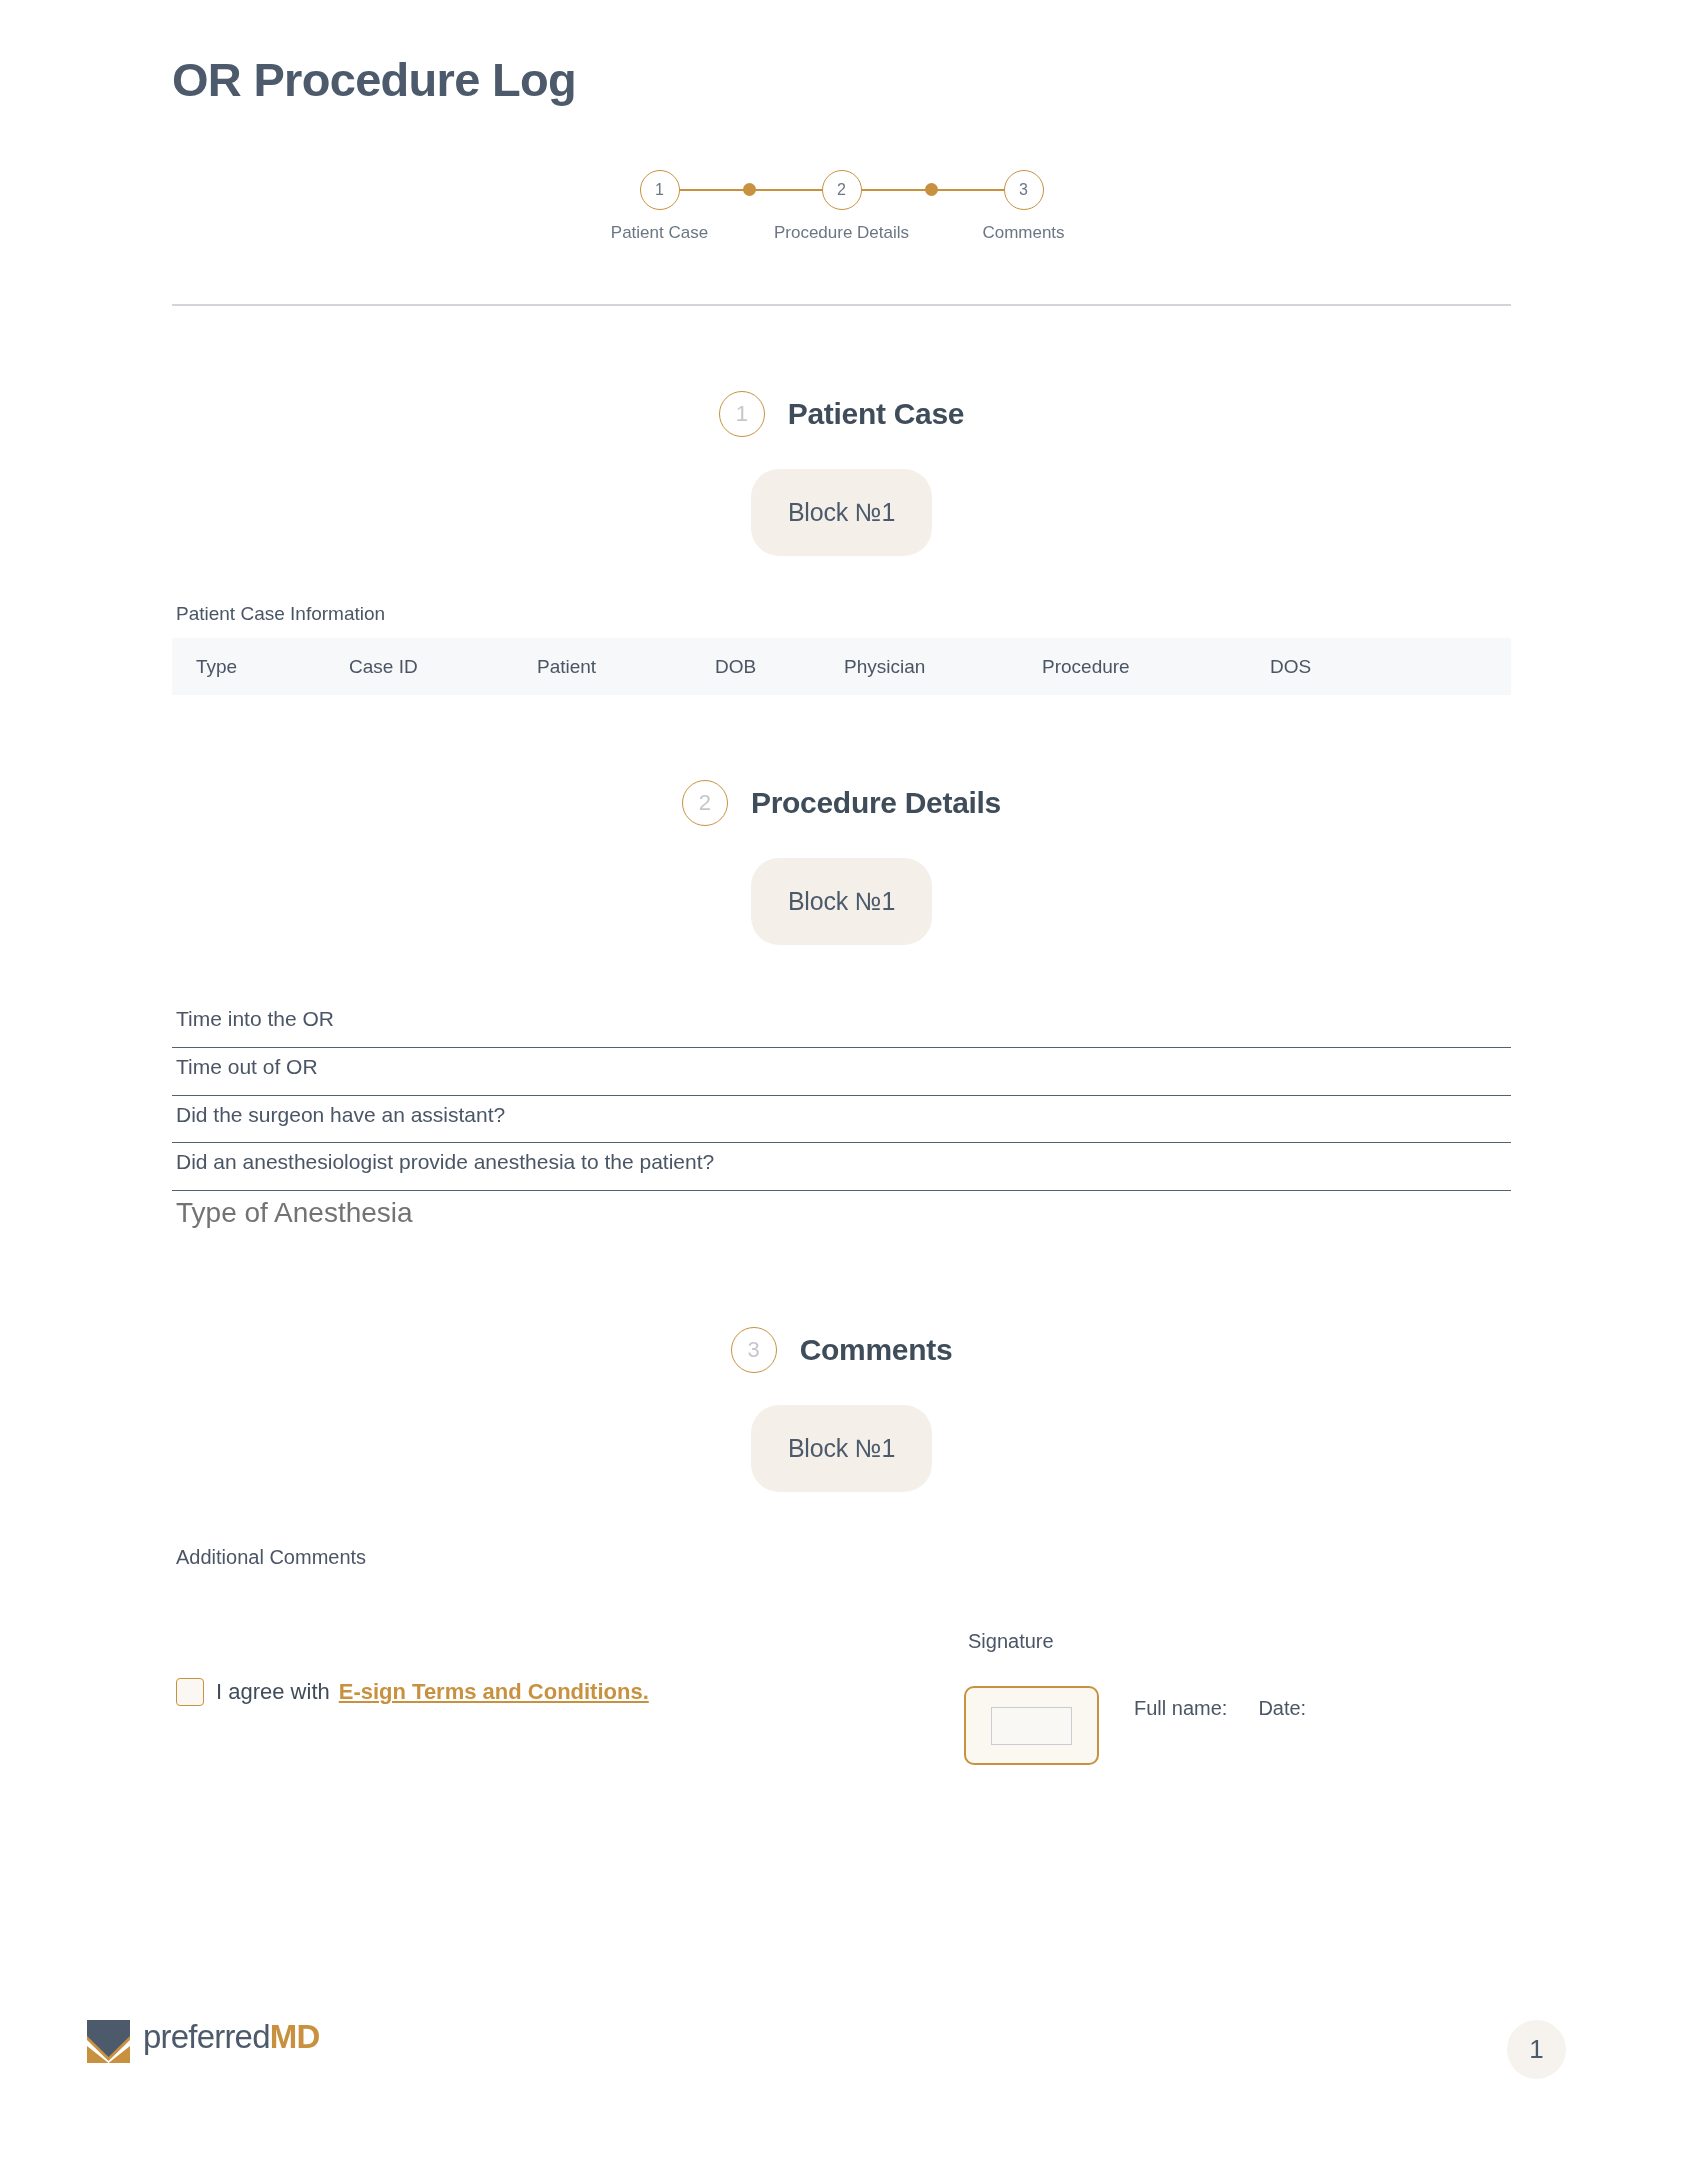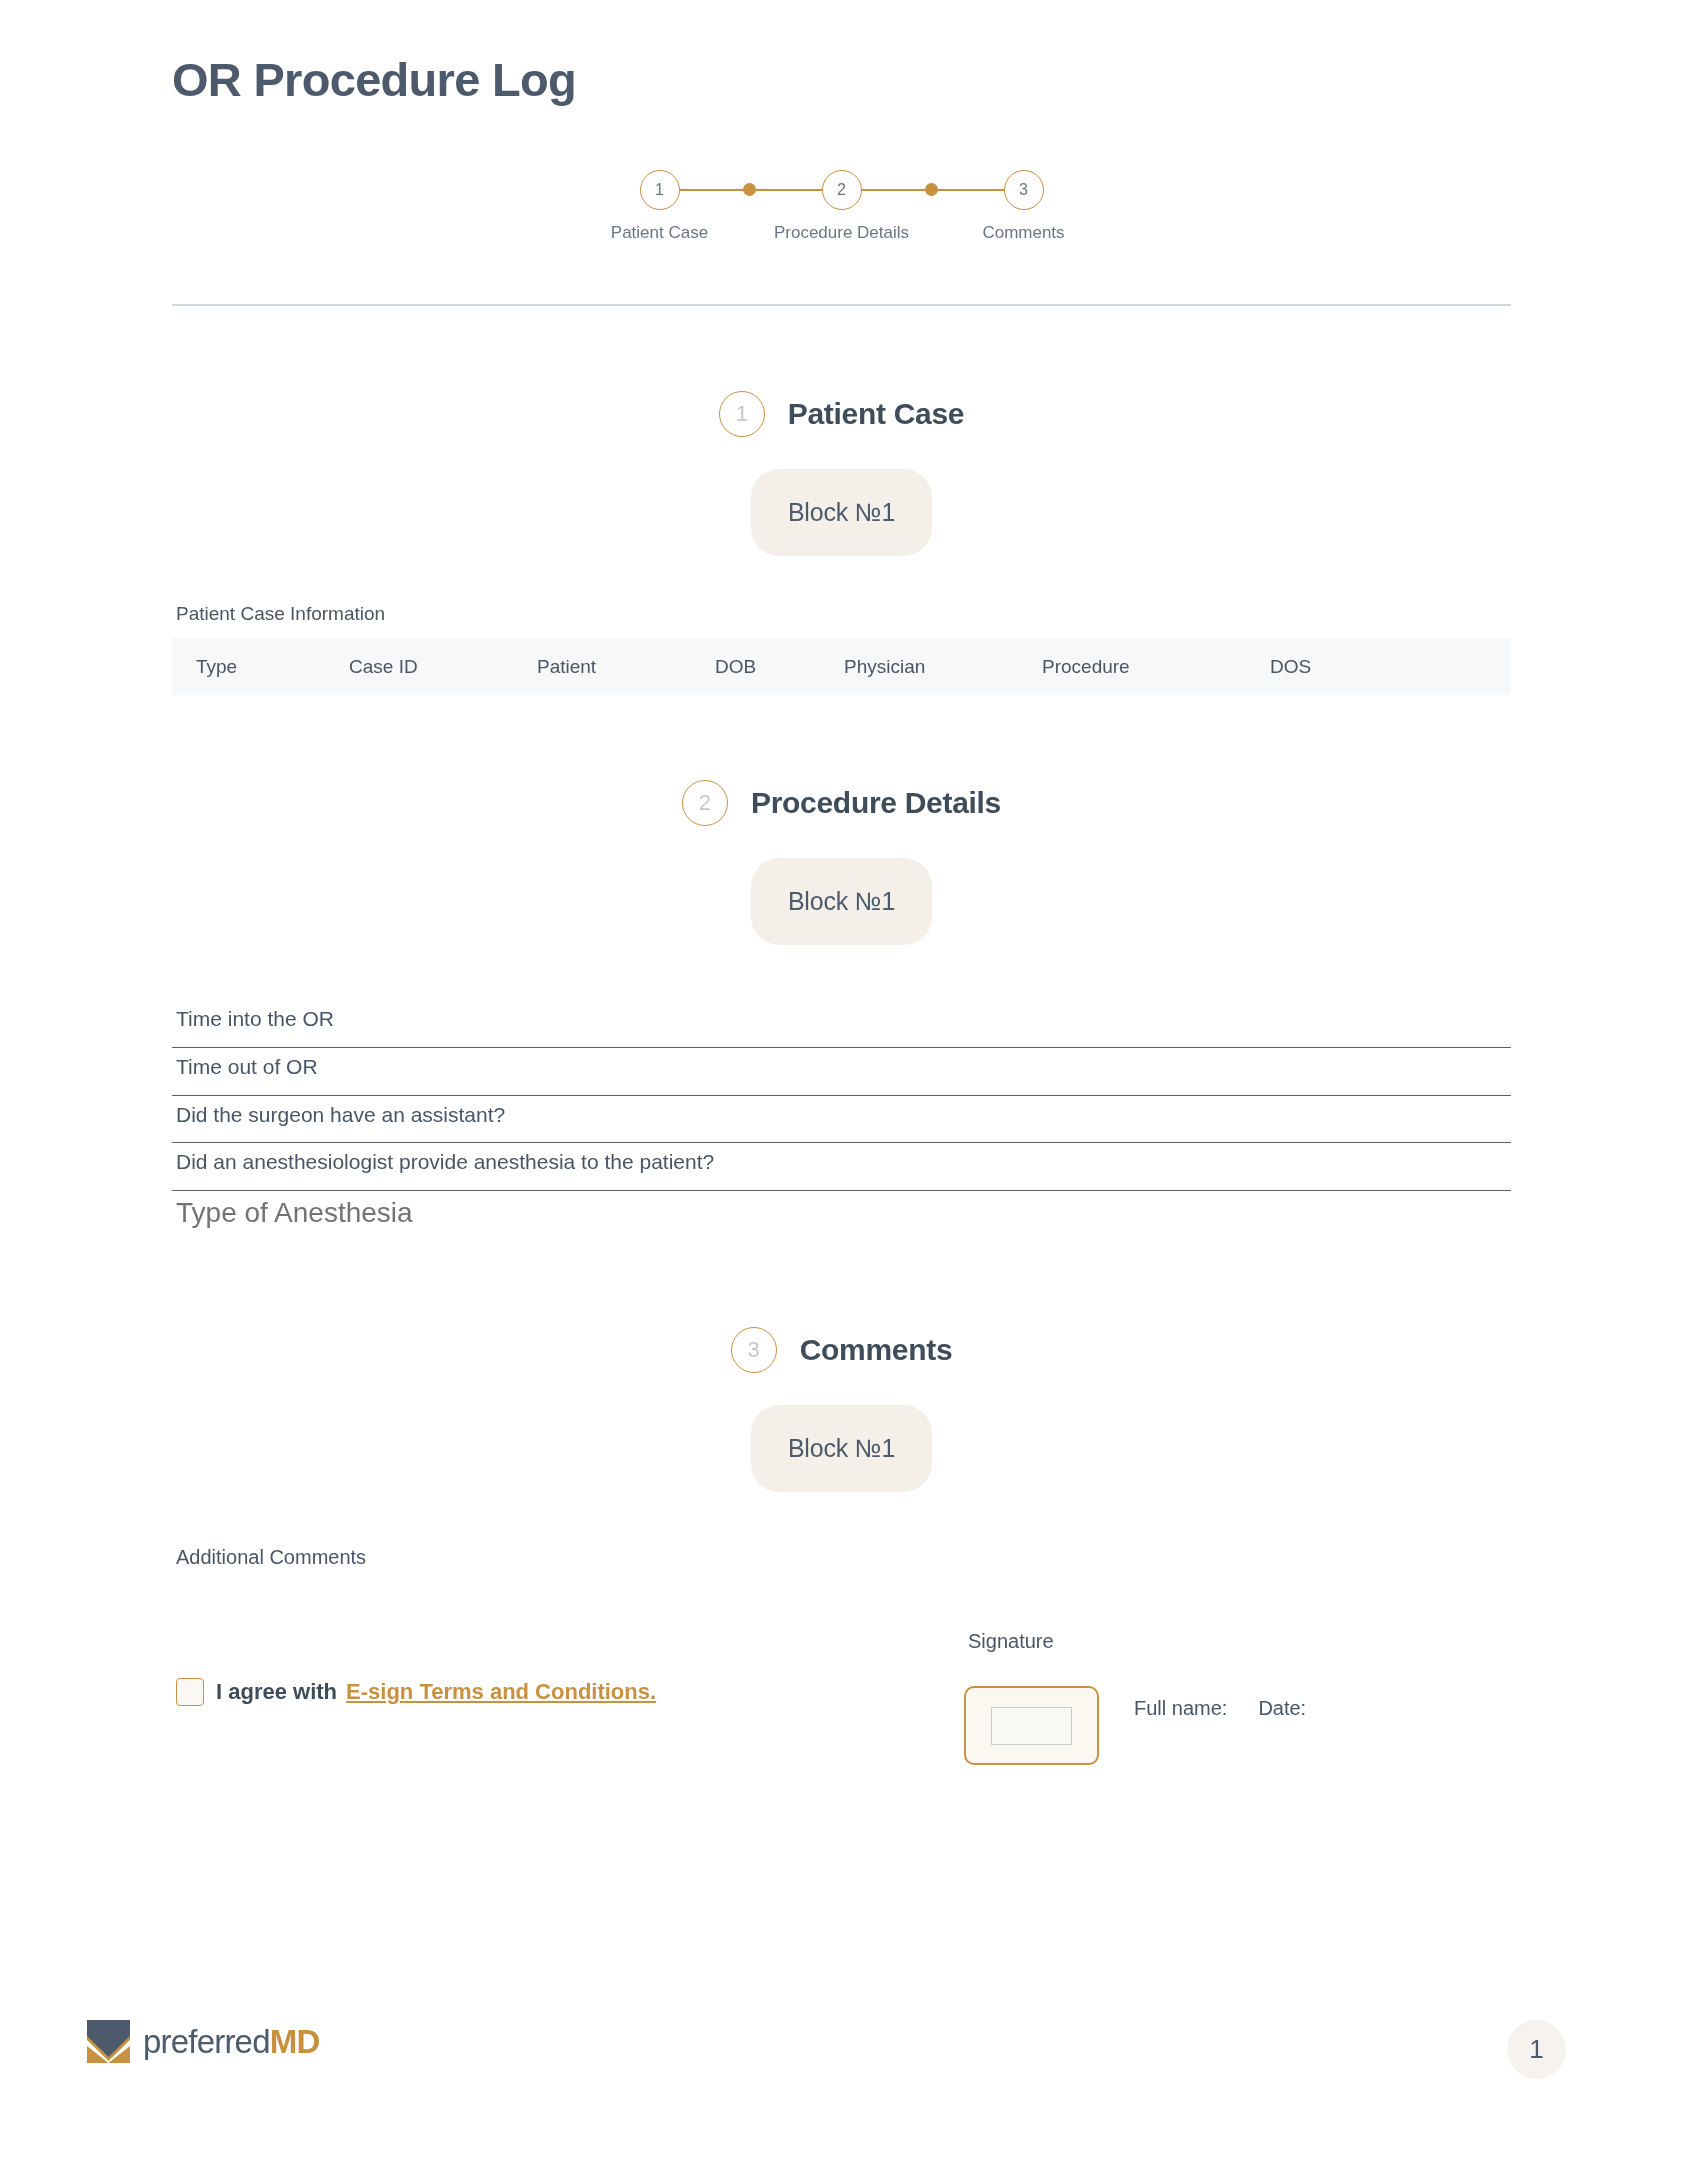--- a/index.html
+++ b/index.html
@@ -250,21 +250,21 @@
   .checkbox {
     width: 26px;
     height: 26px;
     border: 1.8px solid #c8913f;
     border-radius: 4px;
     background: #fbf8f4;
     flex: none;
   }
   .agree-text {
     font-size: 22px;
-    font-weight: bold;
+    font-weight: normal;
     color: #3f4c5a;
     margin-left: 12px;
     white-space: nowrap;
   }
   .agree-link {
     font-size: 22px;
     font-weight: bold;
     color: #c8913f;
     text-decoration: underline;
     margin-left: 9px;
@@ -311,21 +311,21 @@
     font-size: 20px;
     color: #4a5565;
     white-space: nowrap;
   }
   .sig-field.fname { margin-right: 31px; }
   .logo {
     position: absolute;
     left: 87px;
     top: 2020px;
     display: flex;
-    align-items: center;
+    align-items: flex-start;
   }
   .logo-mark {
     width: 43px;
     height: 43px;
     position: relative;
     flex: none;
   }
   .logo-text {
     margin-left: 13px;
     font-size: 33px;

